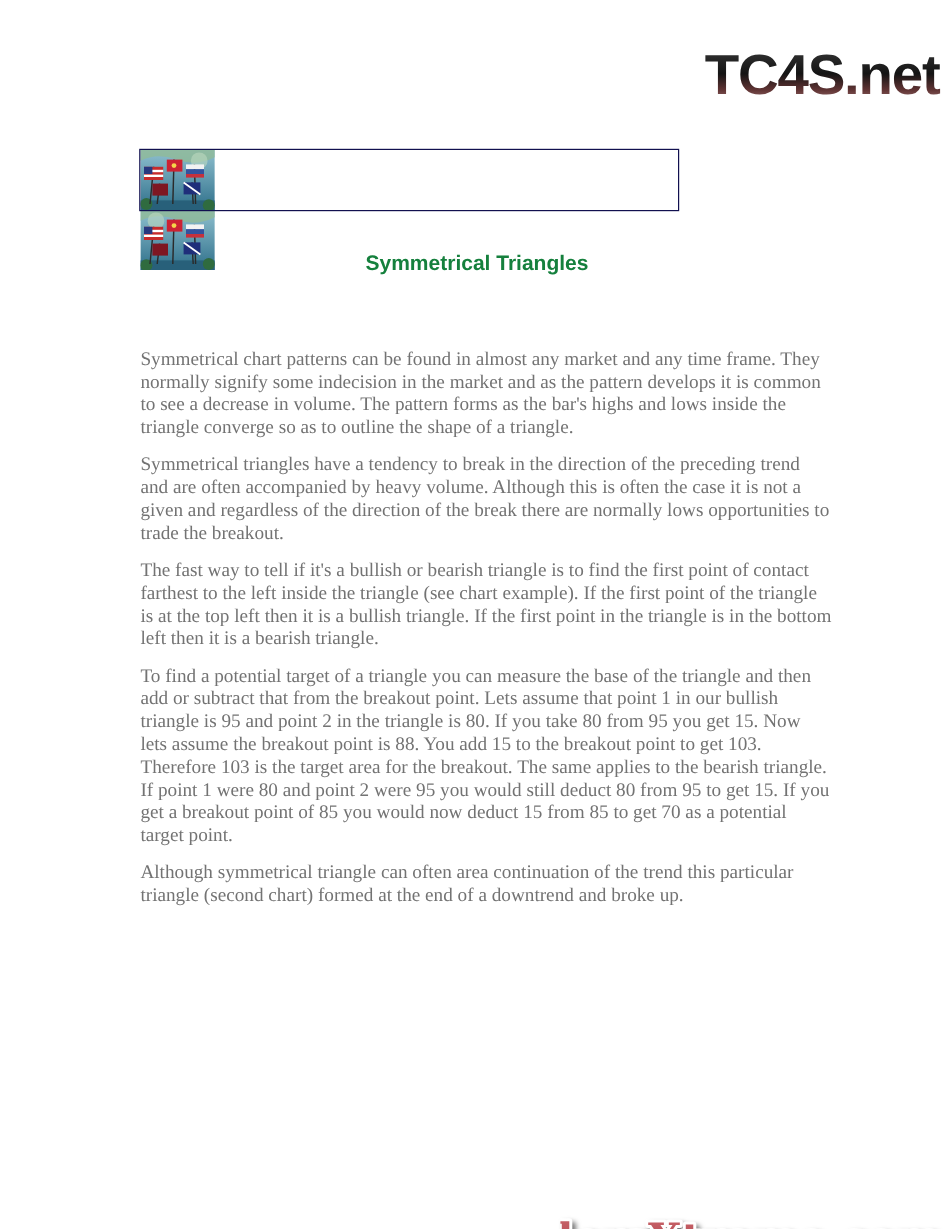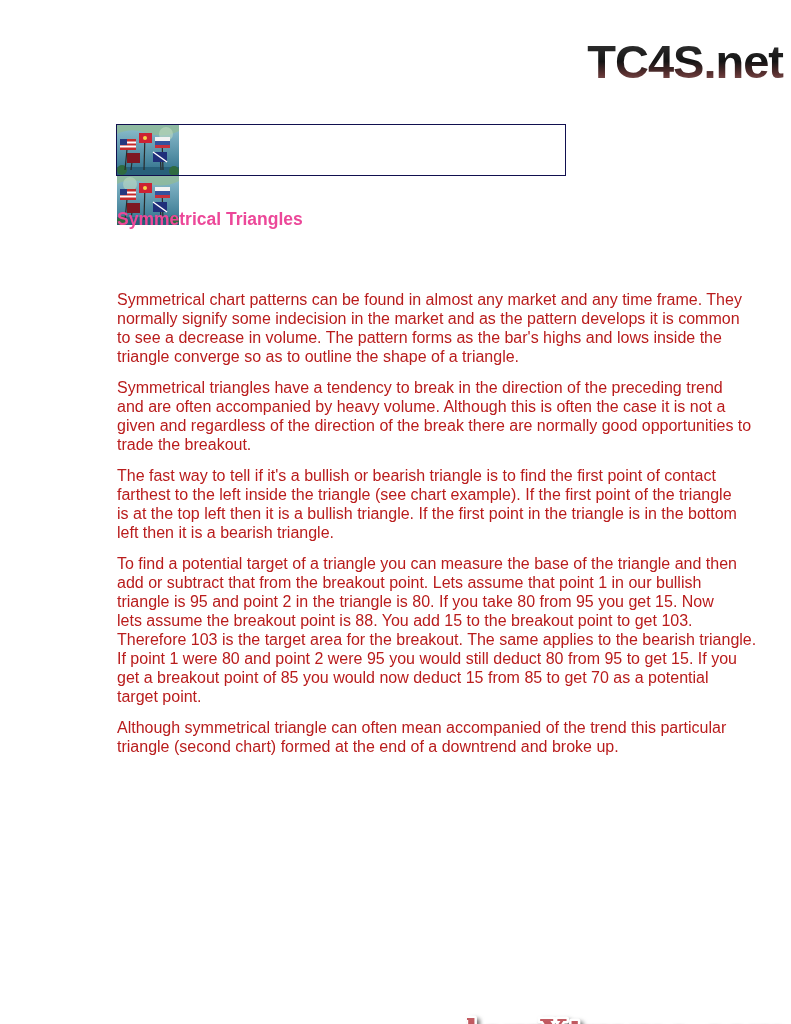--- a/index.html
+++ b/index.html
@@ -12,24 +12,24 @@
   
   .banner{position:absolute;left:117px;top:93px;width:448px;height:50px;display:flex;
           flex-direction:column;cursor:pointer;outline:1px solid #11104f;}
   .banner-flags{width:62px;height:50px;flex:0 0 auto;}
   .banner-center{flex:1 1 auto;height:50px;background:linear-gradient(#232092,#171375);
                  position:relative;overflow:hidden;}
   .banner-center svg{position:absolute;left:0;top:0;}
 
   
   .article-title{position:absolute;left:117px;top:177px;width:561px;margin:0;
-                 text-align:left;font:bold 17.5px "Liberation Sans", sans-serif;color:#ec4899;}
+                 text-align:center;font:bold 17.5px "Liberation Sans", sans-serif;color:#15803d;}
   .content{position:absolute;left:117px;top:258px;width:563px;}
-  .content p{margin:0 0 12px 0;font-size:16px;line-height:19px;color:#b91c1c;
-             white-space:pre;font-family:Liberation Sans, sans-serif;}
+  .content p{margin:0 0 12px 0;font-size:16px;line-height:19px;color:#737373;
+             white-space:pre;font-family:Liberation Serif, serif;}
 
   
   .watermark{position:absolute;left:246px;top:479px;width:312px;height:64px;cursor:pointer;}
   .watermark svg{filter:drop-shadow(4px 4px 3px rgba(110,110,110,0.6));}
   .watermark text{font-family:"DejaVu Serif", serif;font-weight:bold;}
 
   
   .footer-logo{position:absolute;right:2px;top:977px;width:322px;height:47px;cursor:pointer;}
   .footer-logo svg{filter:drop-shadow(3px 3px 2px rgba(70,70,70,0.75));}
   .footer-logo text{font-family:"DejaVu Serif", serif;font-weight:bold;}
@@ -148,35 +148,35 @@
 
   <h1 class="article-title">Symmetrical Triangles</h1>
 
   <div class="content">
     <p>Symmetrical chart patterns can be found in almost any market and any time frame. They
 normally signify some indecision in the market and as the pattern develops it is common
 to see a decrease in volume. The pattern forms as the bar's highs and lows inside the
 triangle converge so as to outline the shape of a triangle.</p>
     <p>Symmetrical triangles have a tendency to break in the direction of the preceding trend
 and are often accompanied by heavy volume. Although this is often the case it is not a
-given and regardless of the direction of the break there are normally good opportunities to
+given and regardless of the direction of the break there are normally lows opportunities to
 trade the breakout.</p>
     <p>The fast way to tell if it's a bullish or bearish triangle is to find the first point of contact
 farthest to the left inside the triangle (see chart example). If the first point of the triangle
 is at the top left then it is a bullish triangle. If the first point in the triangle is in the bottom
 left then it is a bearish triangle.</p>
     <p>To find a potential target of a triangle you can measure the base of the triangle and then
 add or subtract that from the breakout point. Lets assume that point 1 in our bullish
 triangle is 95 and point 2 in the triangle is 80. If you take 80 from 95 you get 15. Now
 lets assume the breakout point is 88. You add 15 to the breakout point to get 103.
 Therefore 103 is the target area for the breakout. The same applies to the bearish triangle.
 If point 1 were 80 and point 2 were 95 you would still deduct 80 from 95 to get 15. If you
 get a breakout point of 85 you would now deduct 15 from 85 to get 70 as a potential
 target point.</p>
-    <p>Although symmetrical triangle can often mean accompanied of the trend this particular
+    <p>Although symmetrical triangle can often area continuation of the trend this particular
 triangle (second chart) formed at the end of a downtrend and broke up.</p>
   </div>
 
 
   <div class="footer-logo">
     <svg width="322" height="47">
       <text x="317" y="36" text-anchor="end" font-size="36" fill="url(#gPink)" stroke="#ffffff" stroke-width="5" paint-order="stroke" stroke-linejoin="round">TradersXtreme.com</text>
     </svg>
   </div>
 

